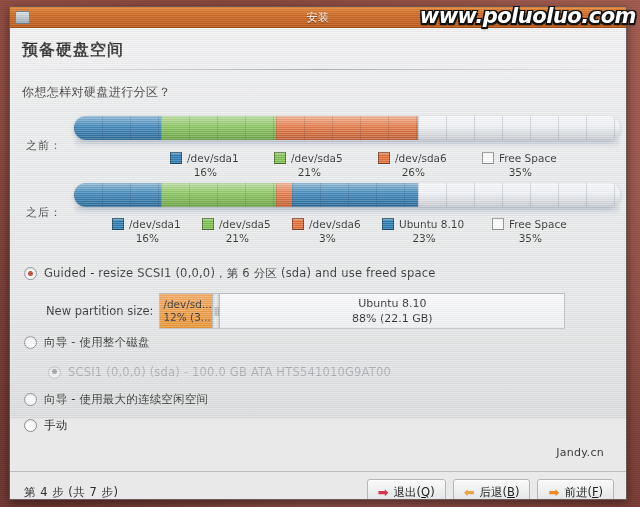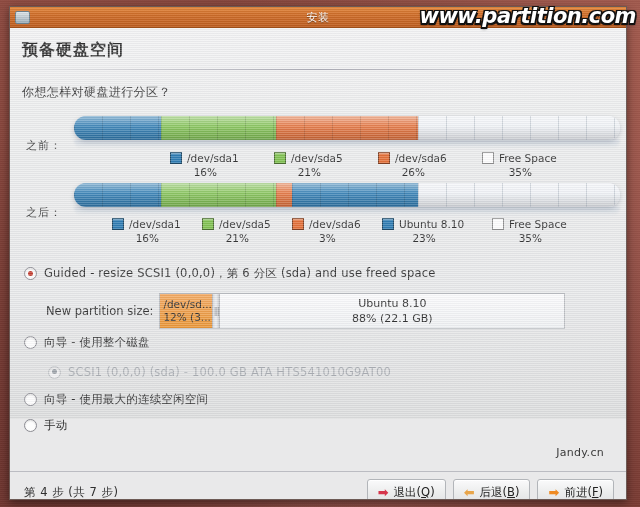--- a/index.html
+++ b/index.html
@@ -197,21 +197,21 @@
     box-shadow:inset 0 1px 0 rgba(255,255,255,.85);
   }
   .btn .glyph{font-size:13px;line-height:1;font-weight:bold;}
   .u{text-decoration:underline;}
 </style>
 </head>
 <body>
 
 <div id="photo-bg"></div>
 
-<div id="wm-top">www.partition.com</div>
+<div id="wm-top">www.poluoluo.com</div>
 
 <div id="window">
 
   <div id="titlebar">
     <div class="win-icon"></div>
     <div id="title-text">安装</div>
   </div>
 
   <div id="content">
 

